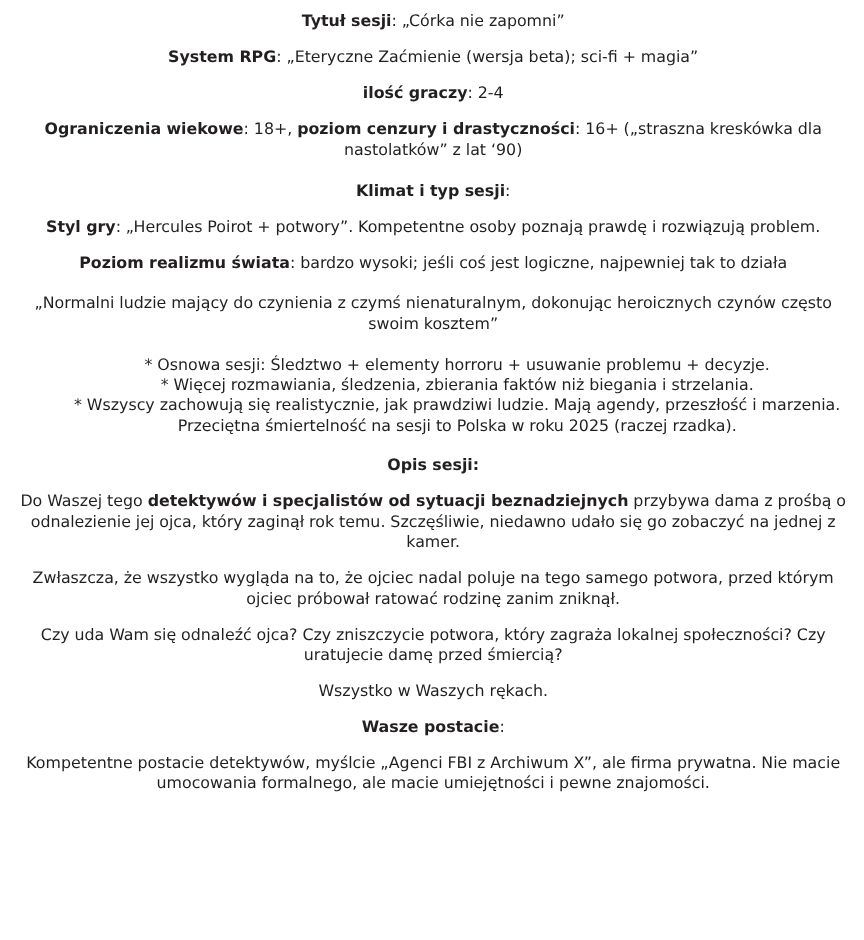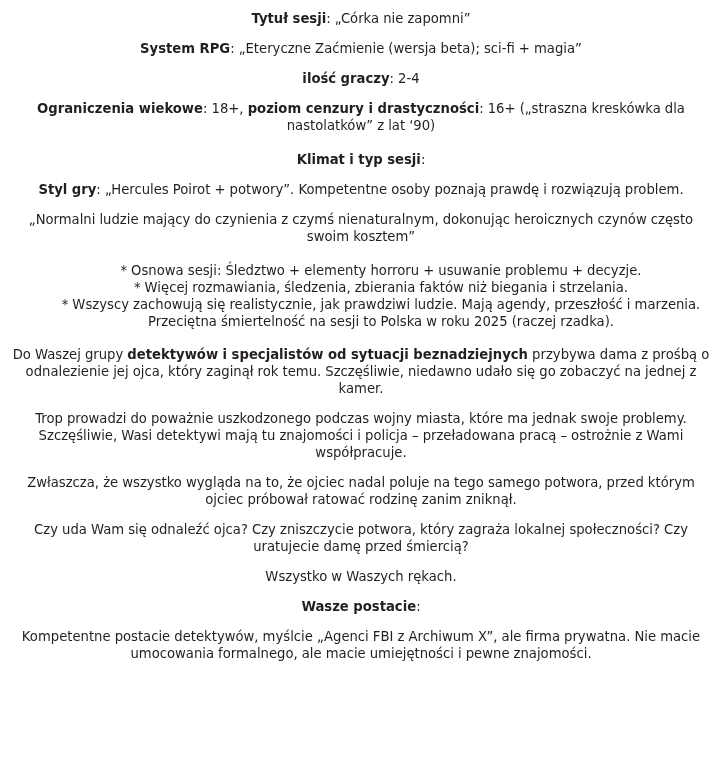--- a/index.html
+++ b/index.html
@@ -66,35 +66,40 @@
 
   <p class="para">
     <b>Klimat i typ sesji</b><span>:</span>
   </p>
 
 
   <p class="para">
     <b>Styl gry</b><span>: „Hercules Poirot + potwory”. Kompetentne osoby poznają prawdę i rozwiązują problem.</span>
   </p>
 
+  <p class="para quote-block">
+    <b>Poziom realizmu świata</b><span>: bardzo wysoki; jeśli coś jest logiczne, najpewniej tak to działa</span>
+  </p>
 
   <p class="para quote-block">„Normalni ludzie mający do czynienia z czymś nienaturalnym, dokonując heroicznych czynów często swoim kosztem”</p>
 
   <p class="para list-block">
     <span>* Osnowa sesji: Śledztwo + elementy horroru + usuwanie problemu + decyzje.</span><br>
     <span>* Więcej rozmawiania, śledzenia, zbierania faktów niż biegania i strzelania.</span><br>
     <span>* Wszyscy zachowują się realistycznie, jak prawdziwi ludzie. Mają agendy, przeszłość i marzenia. Przeciętna śmiertelność na sesji to Polska w roku 2025 (raczej rzadka).</span>
   </p>
 
+  <p class="para">
+    <b>Opis sesji:</b>
+  </p>
 
   <p class="para">
-    <span>Do Waszej grupy </span><b>detektywów i specjalistów od sytuacji beznadziejnych</b><span> przybywa dama z prośbą o odnalezienie jej ojca, który zaginął rok temu. Szczęśliwie, niedawno udało się go zobaczyć na jednej z kamer.</span>
+    <span>Do Waszej tego </span><b>detektywów i specjalistów od sytuacji beznadziejnych</b><span> przybywa dama z prośbą o odnalezienie jej ojca, który zaginął rok temu. Szczęśliwie, niedawno udało się go zobaczyć na jednej z kamer.</span>
   </p>
 
-  <p class="para">Trop prowadzi do poważnie uszkodzonego podczas wojny miasta, które ma jednak swoje problemy. Szczęśliwie, Wasi detektywi mają tu znajomości i policja – przeładowana pracą – ostrożnie z Wami współpracuje.</p>
 
   <p class="para">Zwłaszcza, że wszystko wygląda na to, że ojciec nadal poluje na tego samego potwora, przed którym ojciec próbował ratować rodzinę zanim zniknął.</p>
 
   <p class="para">Czy uda Wam się odnaleźć ojca? Czy zniszczycie potwora, który zagraża lokalnej społeczności? Czy uratujecie damę przed śmiercią?</p>
 
   <p class="para">Wszystko w Waszych rękach.</p>
 
   <p class="para">
     <b>Wasze postacie</b><span>:</span>
   </p>

